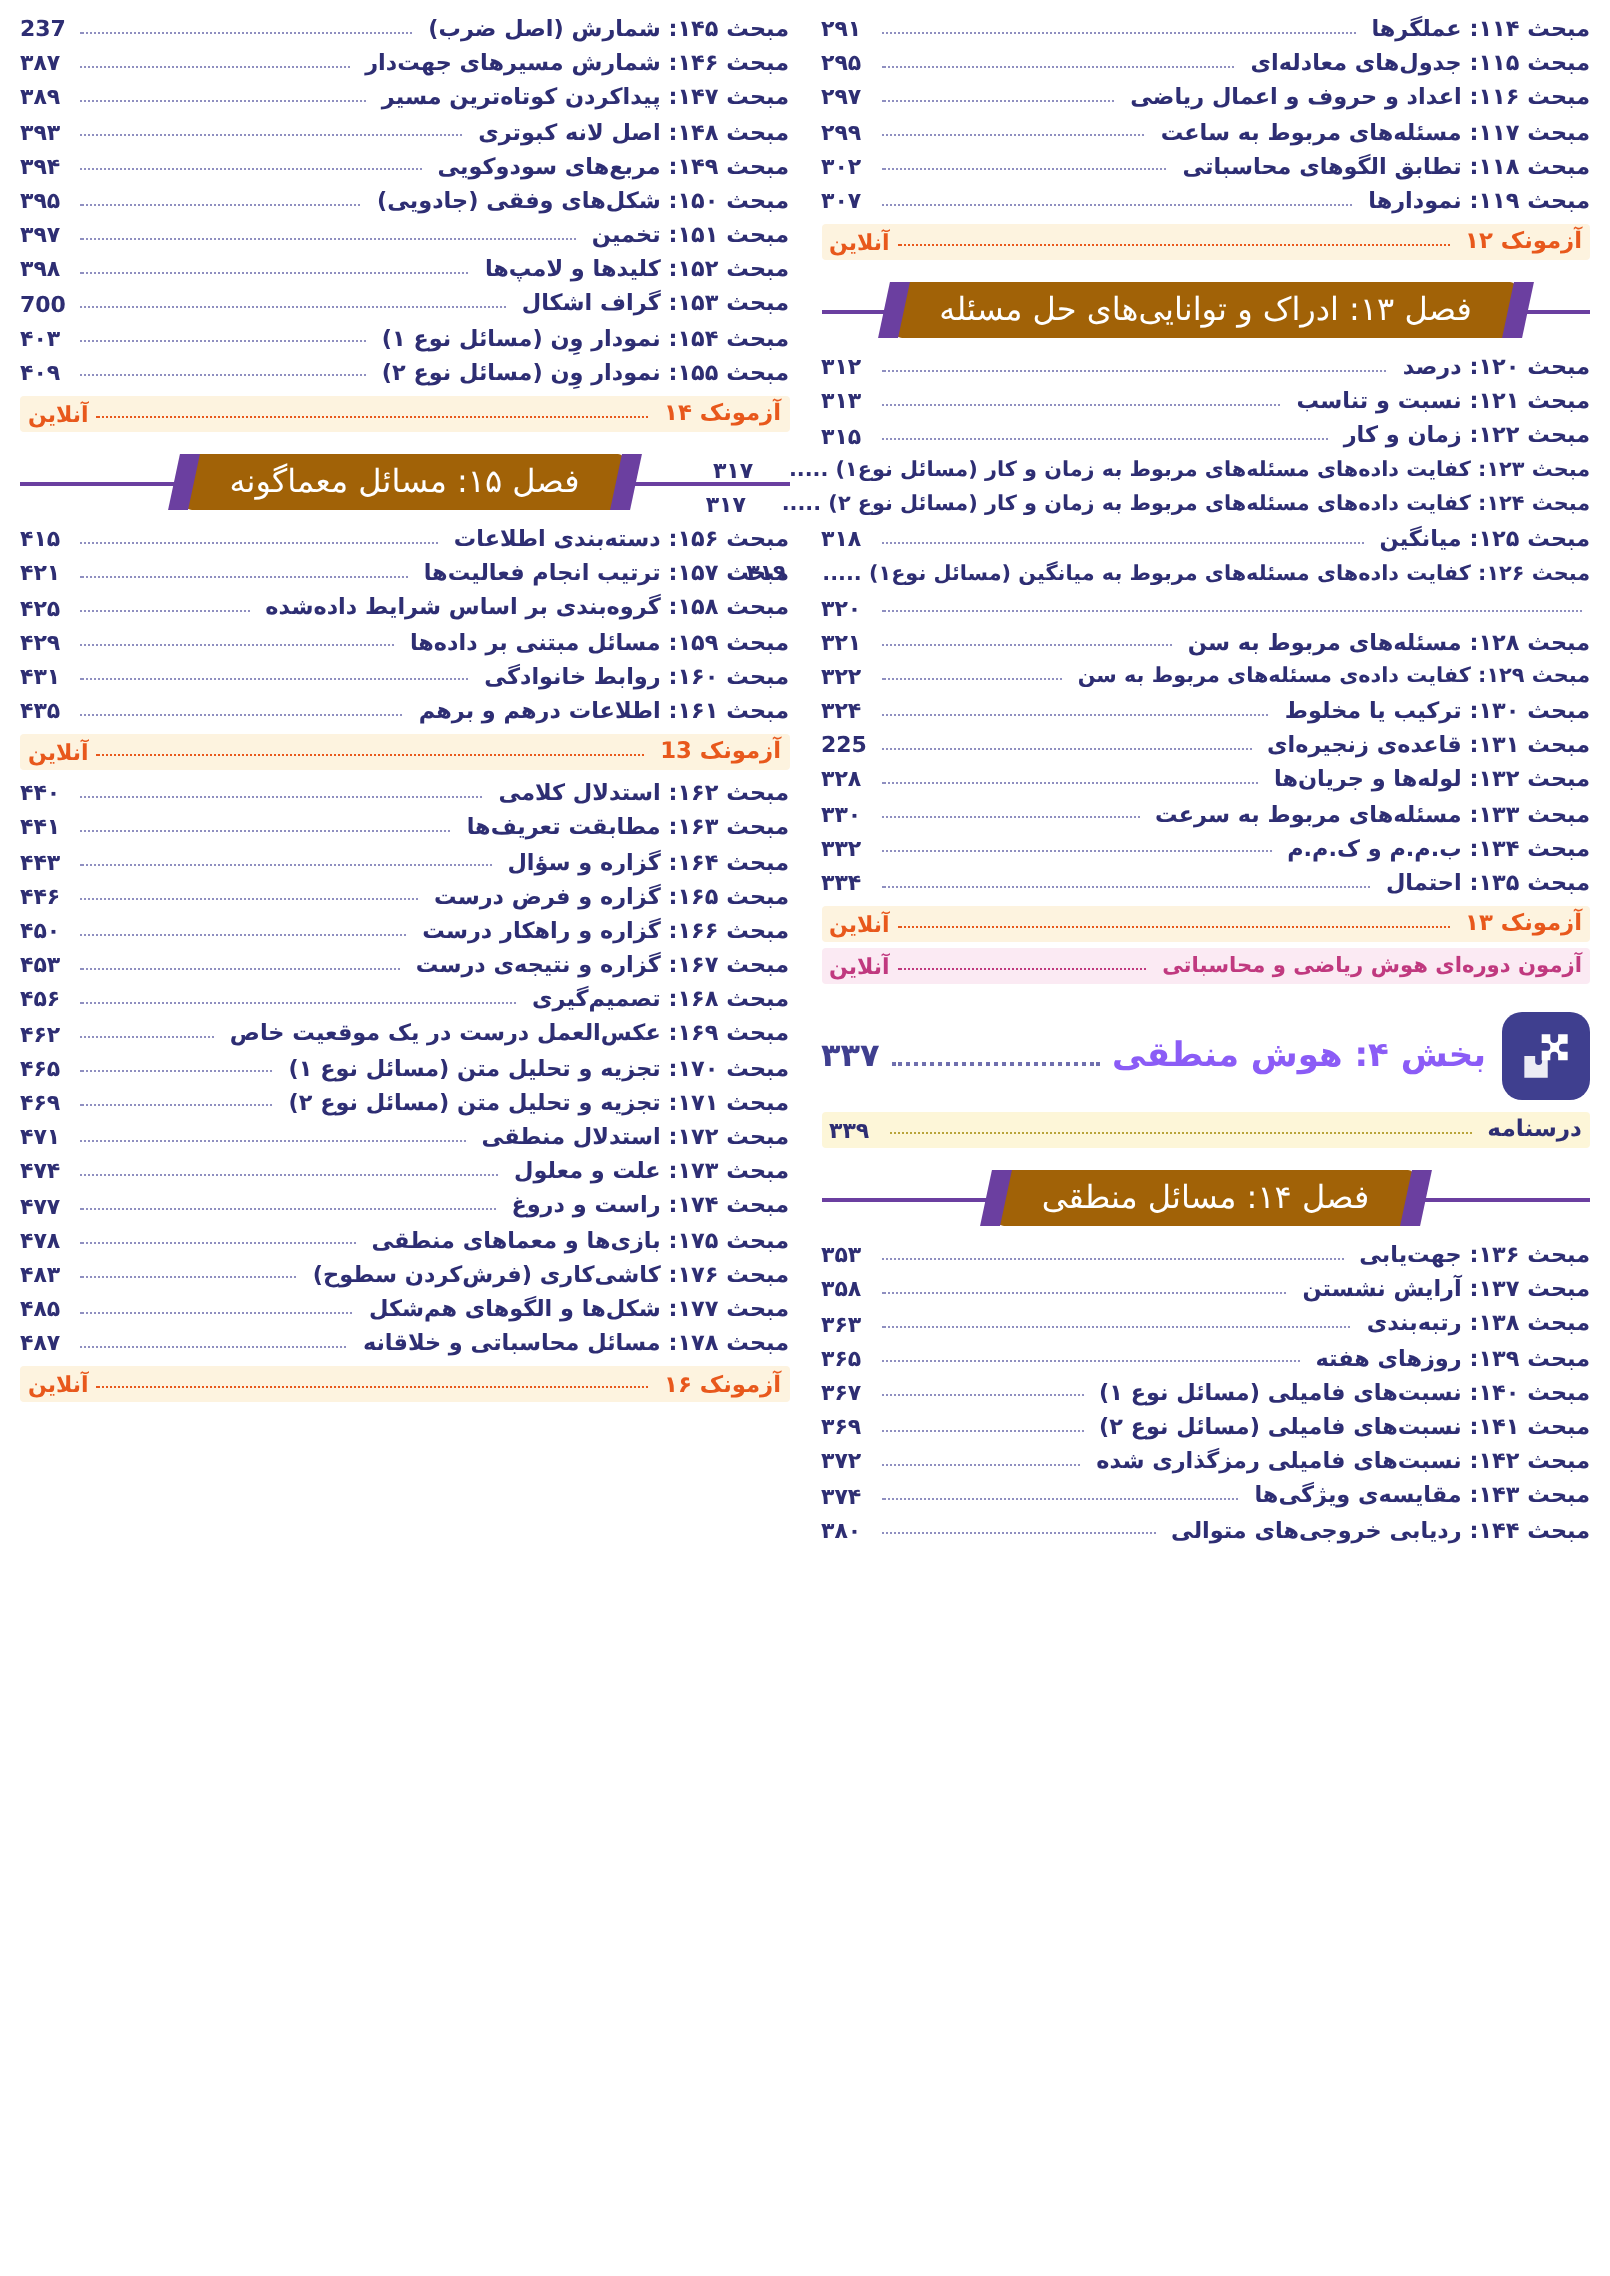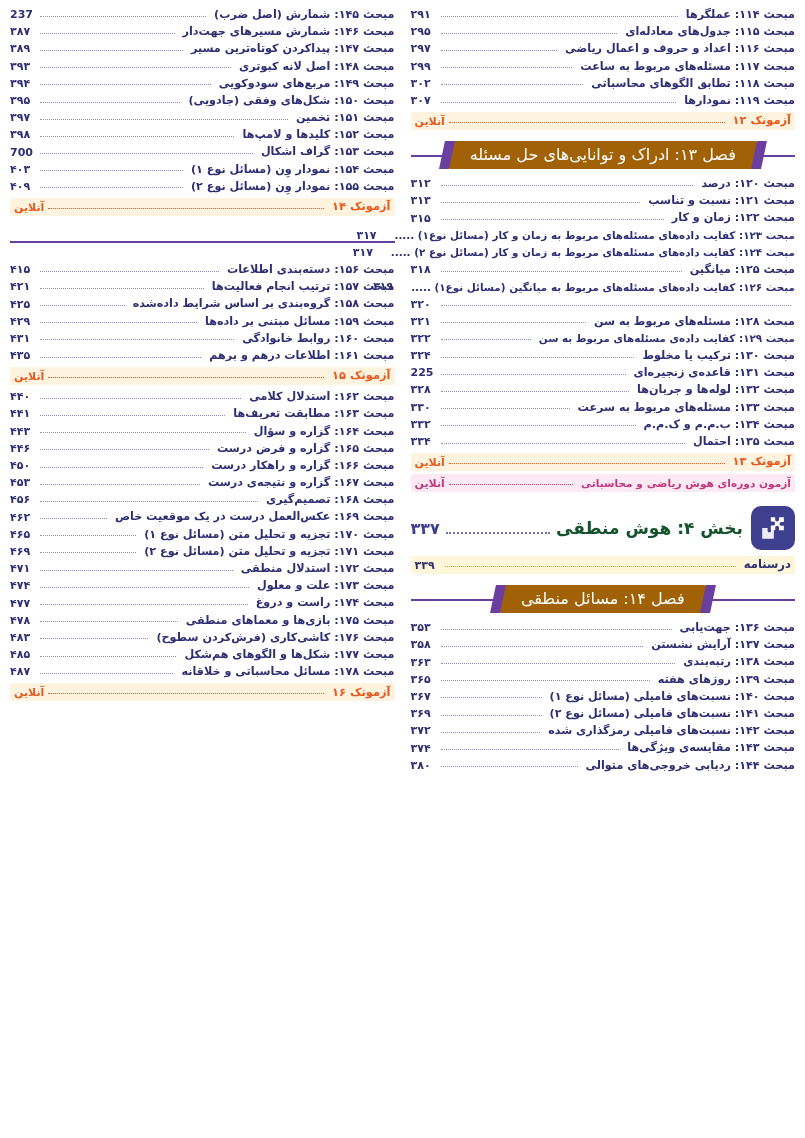--- a/index.html
+++ b/index.html
@@ -121,21 +121,21 @@
     flex:0 0 auto;
     width:44px;height:44px;
     background:#3f3f8f;
     border-radius:10px;
     position:relative;
     display:flex;align-items:center;justify-content:center;
   }
   .part .icon svg{width:26px;height:26px;}
   .part .txtwrap{flex:1 1 auto;display:flex;align-items:baseline;}
   .part .ptitle{
-    font-size:17px;font-weight:bold;color:#14532d;white-space:nowrap;
+    font-size:17px;font-weight:bold;color:#8b5cf6;white-space:nowrap;
   }
   .part .pdots{
     flex:1 1 auto;border-bottom:2px dotted #6f6fae;margin:0 6px 5px 6px;height:8px;
   }
   .part .ppg{font-size:16px;font-weight:bold;color:#3f3f8f;}
 </style>
 </head>
 <body>
 
 <div class="page">
@@ -393,20 +393,21 @@
           <span class="dots"></span>
           <span class="pg">۴۰۹</span>
         </div>
         <div class="row azmoonak">
           <span class="title">آزمونک ۱۴</span>
           <span class="dots"></span>
           <span class="pg">آنلاین</span>
         </div>
         <div class="chapter">
           <div class="line"></div>
+          <div class="pill">فصل ۱۵: مسائل معماگونه</div>
         </div>
         <div class="row">
           <span class="title">مبحث ۱۵۶: دسته‌بندی اطلاعات</span>
           <span class="dots"></span>
           <span class="pg">۴۱۵</span>
         </div>
         <div class="row">
           <span class="title">مبحث ۱۵۷: ترتیب انجام فعالیت‌ها</span>
           <span class="dots"></span>
           <span class="pg">۴۲۱</span>
@@ -425,21 +426,21 @@
           <span class="title">مبحث ۱۶۰: روابط خانوادگی</span>
           <span class="dots"></span>
           <span class="pg">۴۳۱</span>
         </div>
         <div class="row">
           <span class="title">مبحث ۱۶۱: اطلاعات درهم و برهم</span>
           <span class="dots"></span>
           <span class="pg">۴۳۵</span>
         </div>
         <div class="row azmoonak">
-          <span class="title">آزمونک ۱۵</span>
+          <span class="title">آزمونک 13</span>
           <span class="dots"></span>
           <span class="pg">آنلاین</span>
         </div>
         <div class="row">
           <span class="title">مبحث ۱۶۲: استدلال کلامی</span>
           <span class="dots"></span>
           <span class="pg">۴۴۰</span>
         </div>
         <div class="row">
           <span class="title">مبحث ۱۶۳: مطابقت تعریف‌ها</span>

